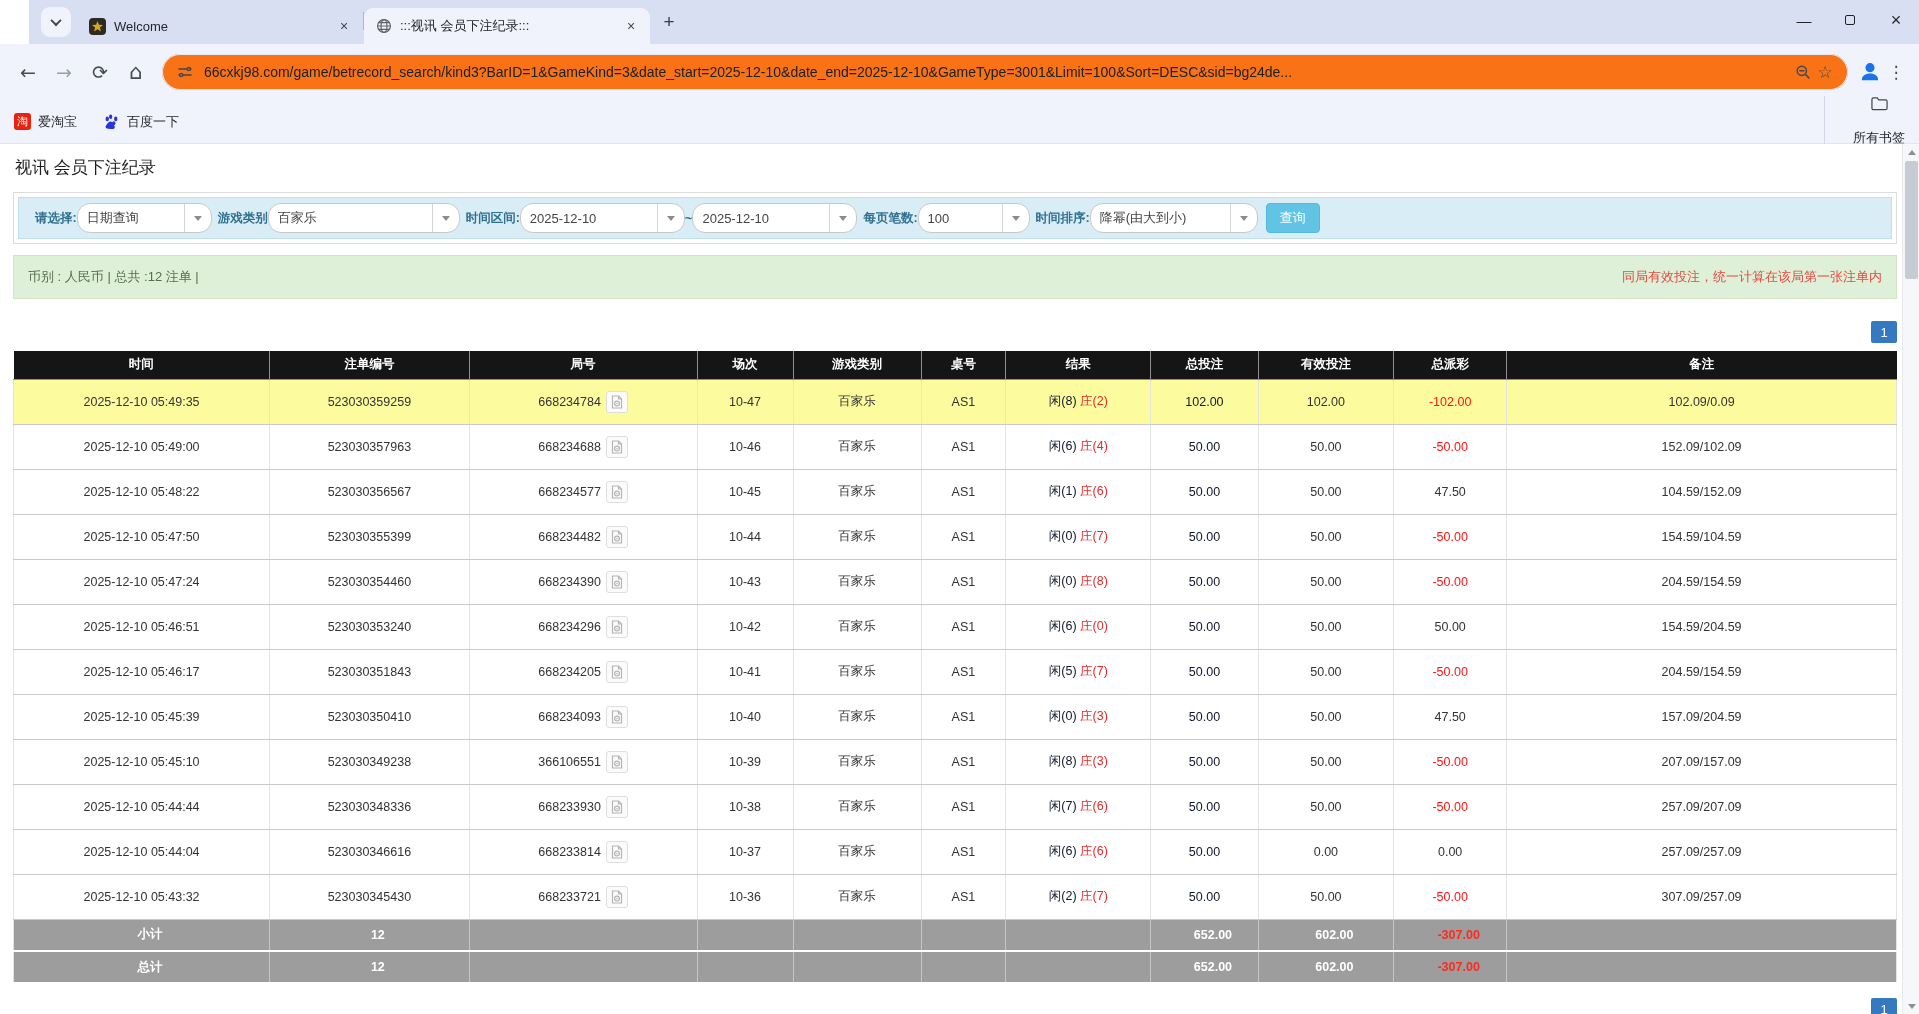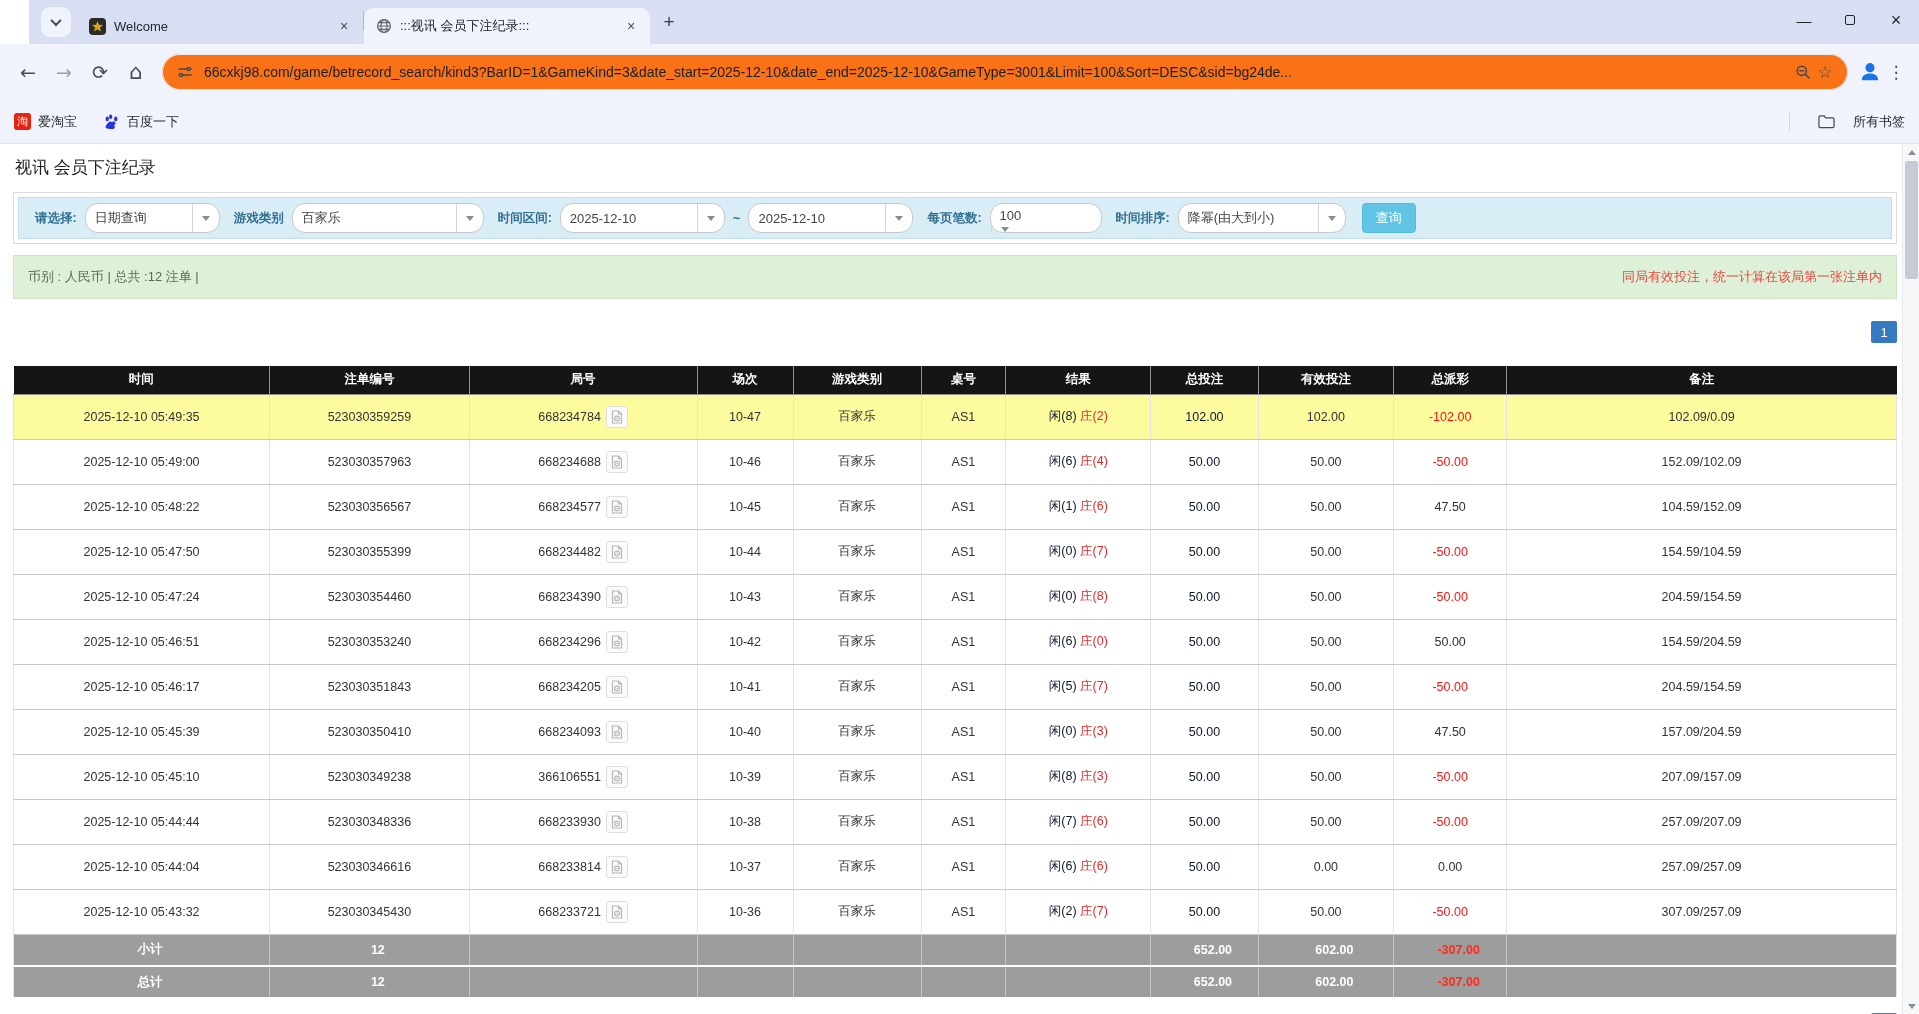--- a/index.html
+++ b/index.html
@@ -26,45 +26,45 @@
   .omnibox { flex:1; height:36px; margin:0 8px; background:#f97316; border-radius:18px; display:flex; align-items:center; padding:0 12px; box-shadow:0 0 0 1px #e6e9f4 inset; }
   .omnibox .url { flex:1; font-size:14px; color:#202124; white-space:nowrap; overflow:hidden; margin:0 8px; }
   .ob-icon { width:22px; height:22px; display:flex; align-items:center; justify-content:center; color:#45484d; flex:none; cursor:pointer; }
   .star { font-size:17px; color:#45484d; font-family:"DejaVu Sans",sans-serif; }
   .avatar { width:27px; height:27px; border-radius:50%; display:flex; align-items:center; justify-content:center; cursor:pointer; }
   .kebab { width:26px; height:30px; display:flex; align-items:center; justify-content:center; font-size:17px; color:#474b52; cursor:pointer; font-family:"DejaVu Sans",sans-serif; }
 
   .bookmarks { height:44px; background:#f0f3fb; display:flex; align-items:center; padding:0 14px; border-bottom:1px solid #e2e5f0; }
   .bm-item { display:flex; align-items:center; gap:7px; font-size:13px; color:#1f2328; margin-right:26px; cursor:pointer; }
   .bm-taobao { width:17px; height:17px; border-radius:3px; background:#e8220e; color:#fff; font-size:11px; display:flex; align-items:center; justify-content:center; }
-  .bm-right { margin-left:auto; display:flex; align-items:center; gap:18px; font-size:13px; color:#1f2328; cursor:pointer; border-left:1px solid #d4d8e6; padding-left:28px; }
+  .bm-right { margin-left:auto; display:flex; align-items:center; gap:18px; font-size:13px; color:#1f2328; cursor:pointer; border-left:1px solid #d4d8e6; padding-left:28px;flex-direction:column; }
 
   
   .page { position:relative; height:870px; padding:6px 22px 0 13px; background:#fff; }
   .page-title { font-size:17px; font-weight:400; color:#1d1d1d; margin:6px 0 0 2px; line-height:23px; }
 
   .filter-panel { margin-top:13px; border:1px solid #dcdcdc; background:#fff; padding:4px; }
-  .filter-bar { background:#d9edf7; border:1px solid #c3dfee; display:flex; align-items:center; padding:5px 10px; gap:8px; }
+  .filter-bar { background:#d9edf7; border:1px solid #c3dfee; display:flex; align-items:center; padding:5px 10px; gap:0; }
   .f-label { font-size:12.5px; font-weight:bold; color:#31708f; white-space:nowrap; margin-left:6px; }
   .dd { background:#fff; border:1px solid #c8c8c8; border-radius:13px; height:30px; display:flex; align-items:stretch; cursor:pointer; }
   .dd .val { display:flex; align-items:center; padding:0 9px; font-size:13px; color:#444; flex:1; white-space:nowrap; overflow:hidden; }
   .dd .arw { width:27px; border-left:1px solid #d5d5d5; display:flex; align-items:center; justify-content:center; }
   .dd .arw i { width:0; height:0; border-left:4px solid transparent; border-right:4px solid transparent; border-top:5px solid #8b8b8b; }
   .tilde { font-size:13px; color:#31708f; font-weight:bold; }
   .btn-query { height:30px; width:54px; margin-left:8px; background:#62c4e5; border:1px solid #54b9dc; border-radius:4px; color:#fff; font-size:13px; cursor:pointer; }
 
   .summary-bar { margin-top:11px; height:44px; background:#dff0d8; border:1px solid #d0e6c3; display:flex; align-items:center; justify-content:space-between; padding:0 14px; }
   .summary-left { font-size:13px; color:#55704f; }
   .summary-right { font-size:13px; color:#e04b42; }
 
   .pag-row { margin-top:22px; display:flex; justify-content:flex-end; }
   .pag-box { min-width:26px; height:22px; background:#3579c0; color:#fff; font-size:13px; display:flex; align-items:center; justify-content:center; border-radius:2px; cursor:pointer; padding:0 4px; }
   .pag-row.bottom { margin-top:14px; }
 
-  table.bet { width:100%; border-collapse:collapse; margin-top:23px; table-layout:fixed; }
+  table.bet { width:100%; border-collapse:collapse; margin-top:8px; table-layout:fixed; }
   table.bet th { background:#151515; color:#fff; font-size:12.5px; font-weight:bold; height:28px; border-right:1px solid #8f8f8f; border-bottom:1px solid #8f8f8f; text-align:center; }
   table.bet th:last-child { border-right:none; }
   table.bet td { height:45px; background:#fff; text-align:center; font-size:12.5px; color:#333; border-bottom:1px solid #c9c9c9; border-right:1px solid #e3e3e3; overflow:hidden; white-space:nowrap; }
   table.bet td:first-child { border-left:1px solid #e3e3e3; }
   table.bet td:last-child { border-right:1px solid #e3e3e3; }
   table.bet tr.hl td { background:#fcfc9e; }
   table.bet .blue { color:#0f172a; }
   table.bet .red  { color:#e02b2b; }
   table.bet .neg  { color:#ff1212; }
   table.bet tfoot td { background:#9d9d9d; color:#fff; font-weight:bold; height:32px; border-right:1px solid #c6c6c6; border-bottom:2px solid #fff;padding-left:17px; }
@@ -214,21 +214,21 @@
       </div>
       <span class="tilde">~</span>
       <div class="dd" style="width:165px;">
         <span class="val">2025-12-10</span>
         <span class="arw">
             <i></i>
           </span>
       </div>
 
       <span class="f-label">每页笔数:</span>
-      <div class="dd" style="width:112px;flex-direction:column;">
+      <div class="dd" style="width:112px;">
         <span class="val">100</span>
         <span class="arw">
             <i></i>
           </span>
       </div>
 
       <span class="f-label">时间排序:</span>
       <div class="dd" style="width:168px;">
         <span class="val">降幂(由大到小)</span>
         <span class="arw">

